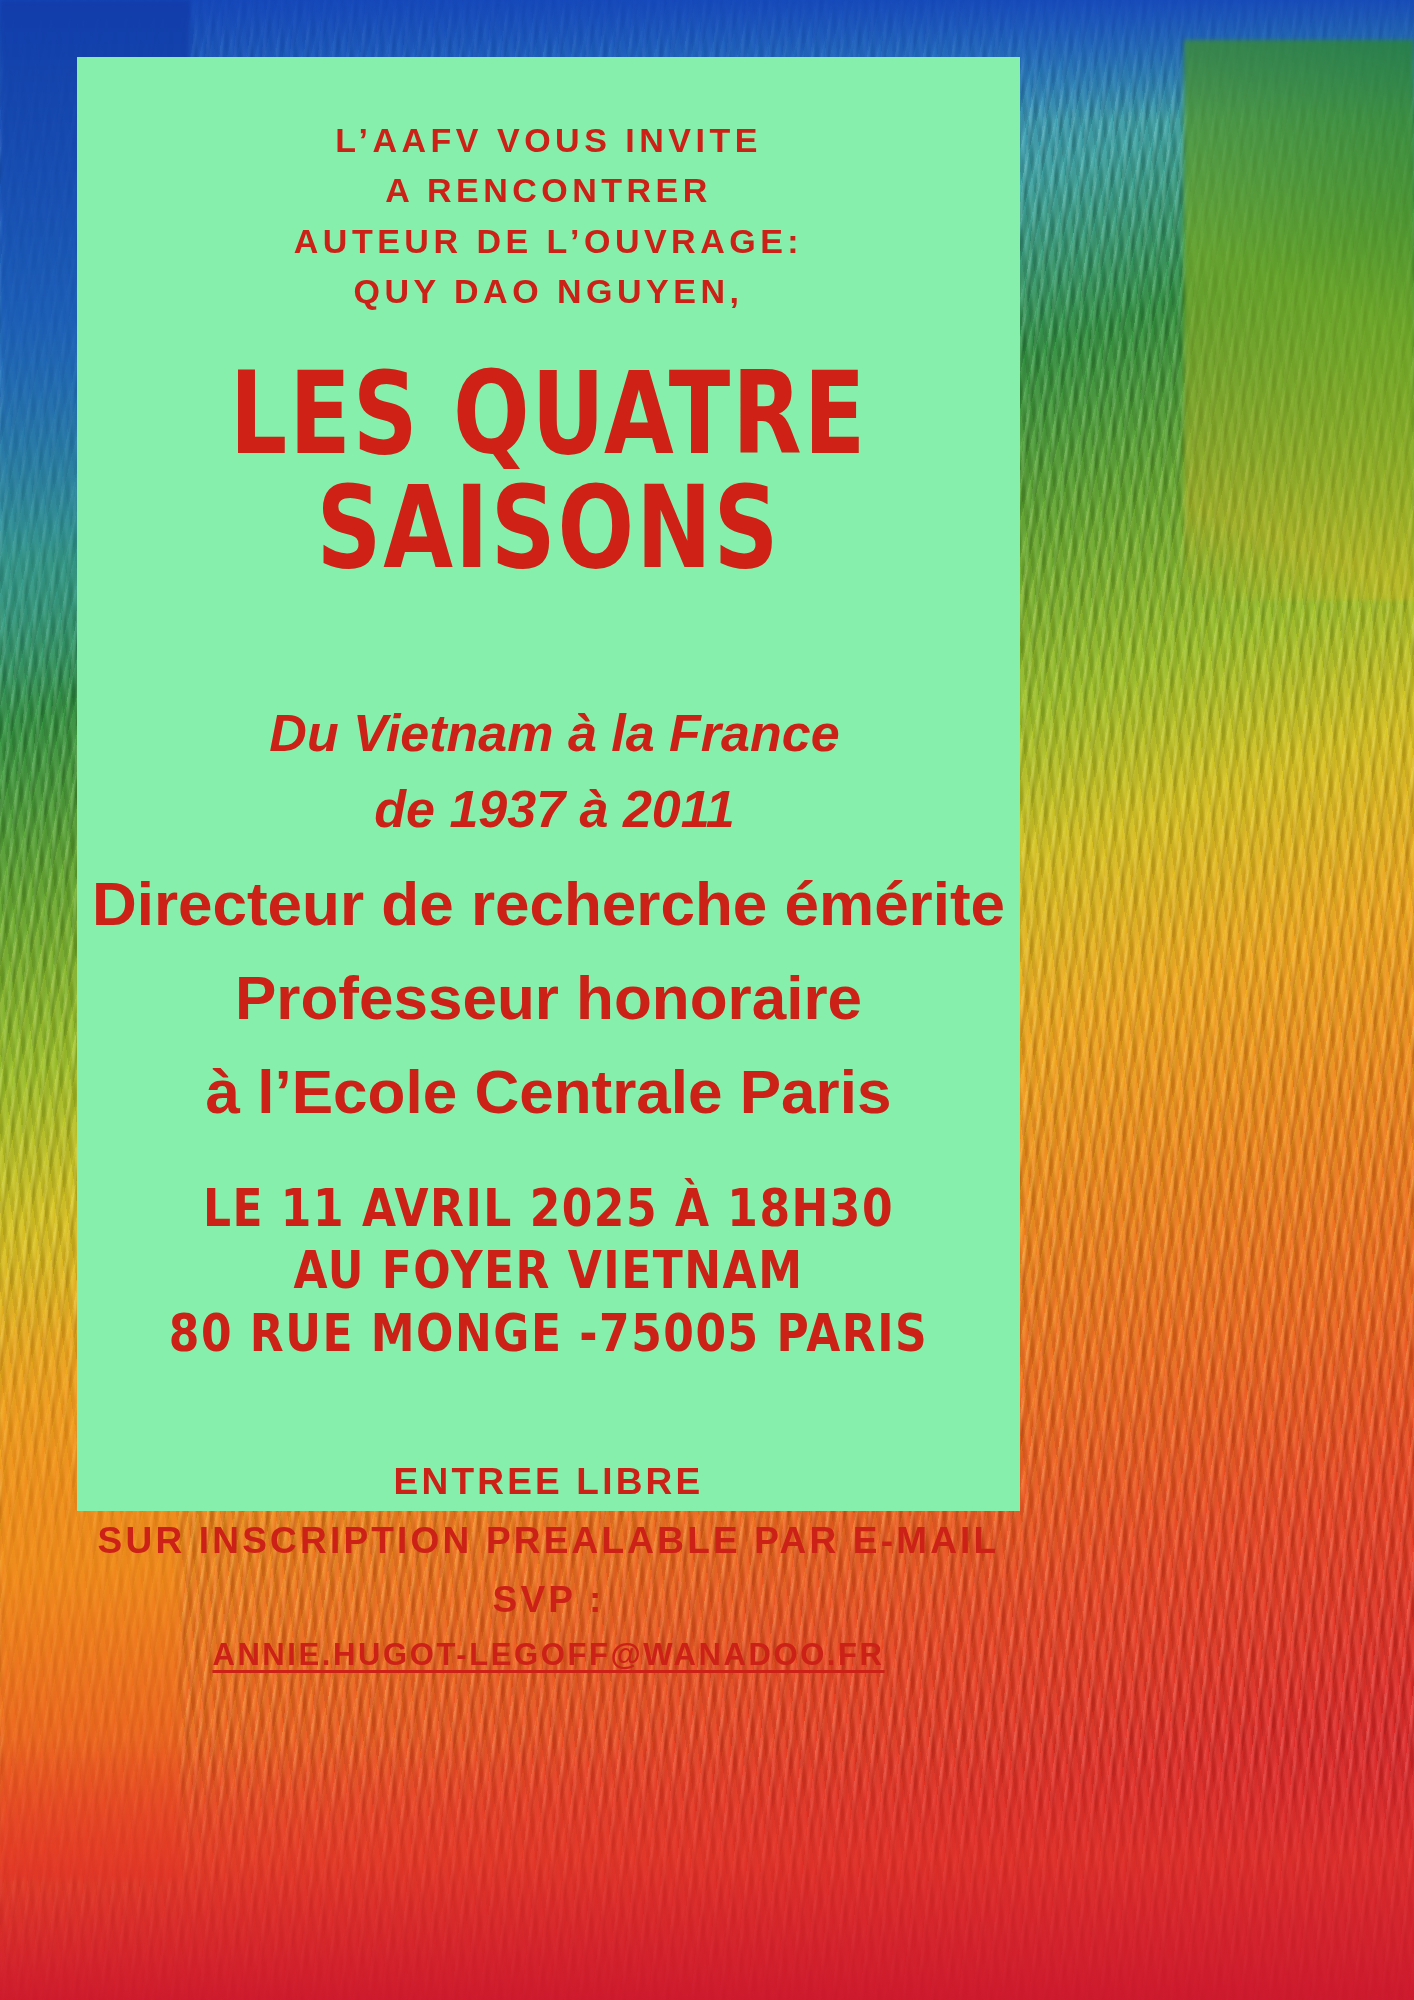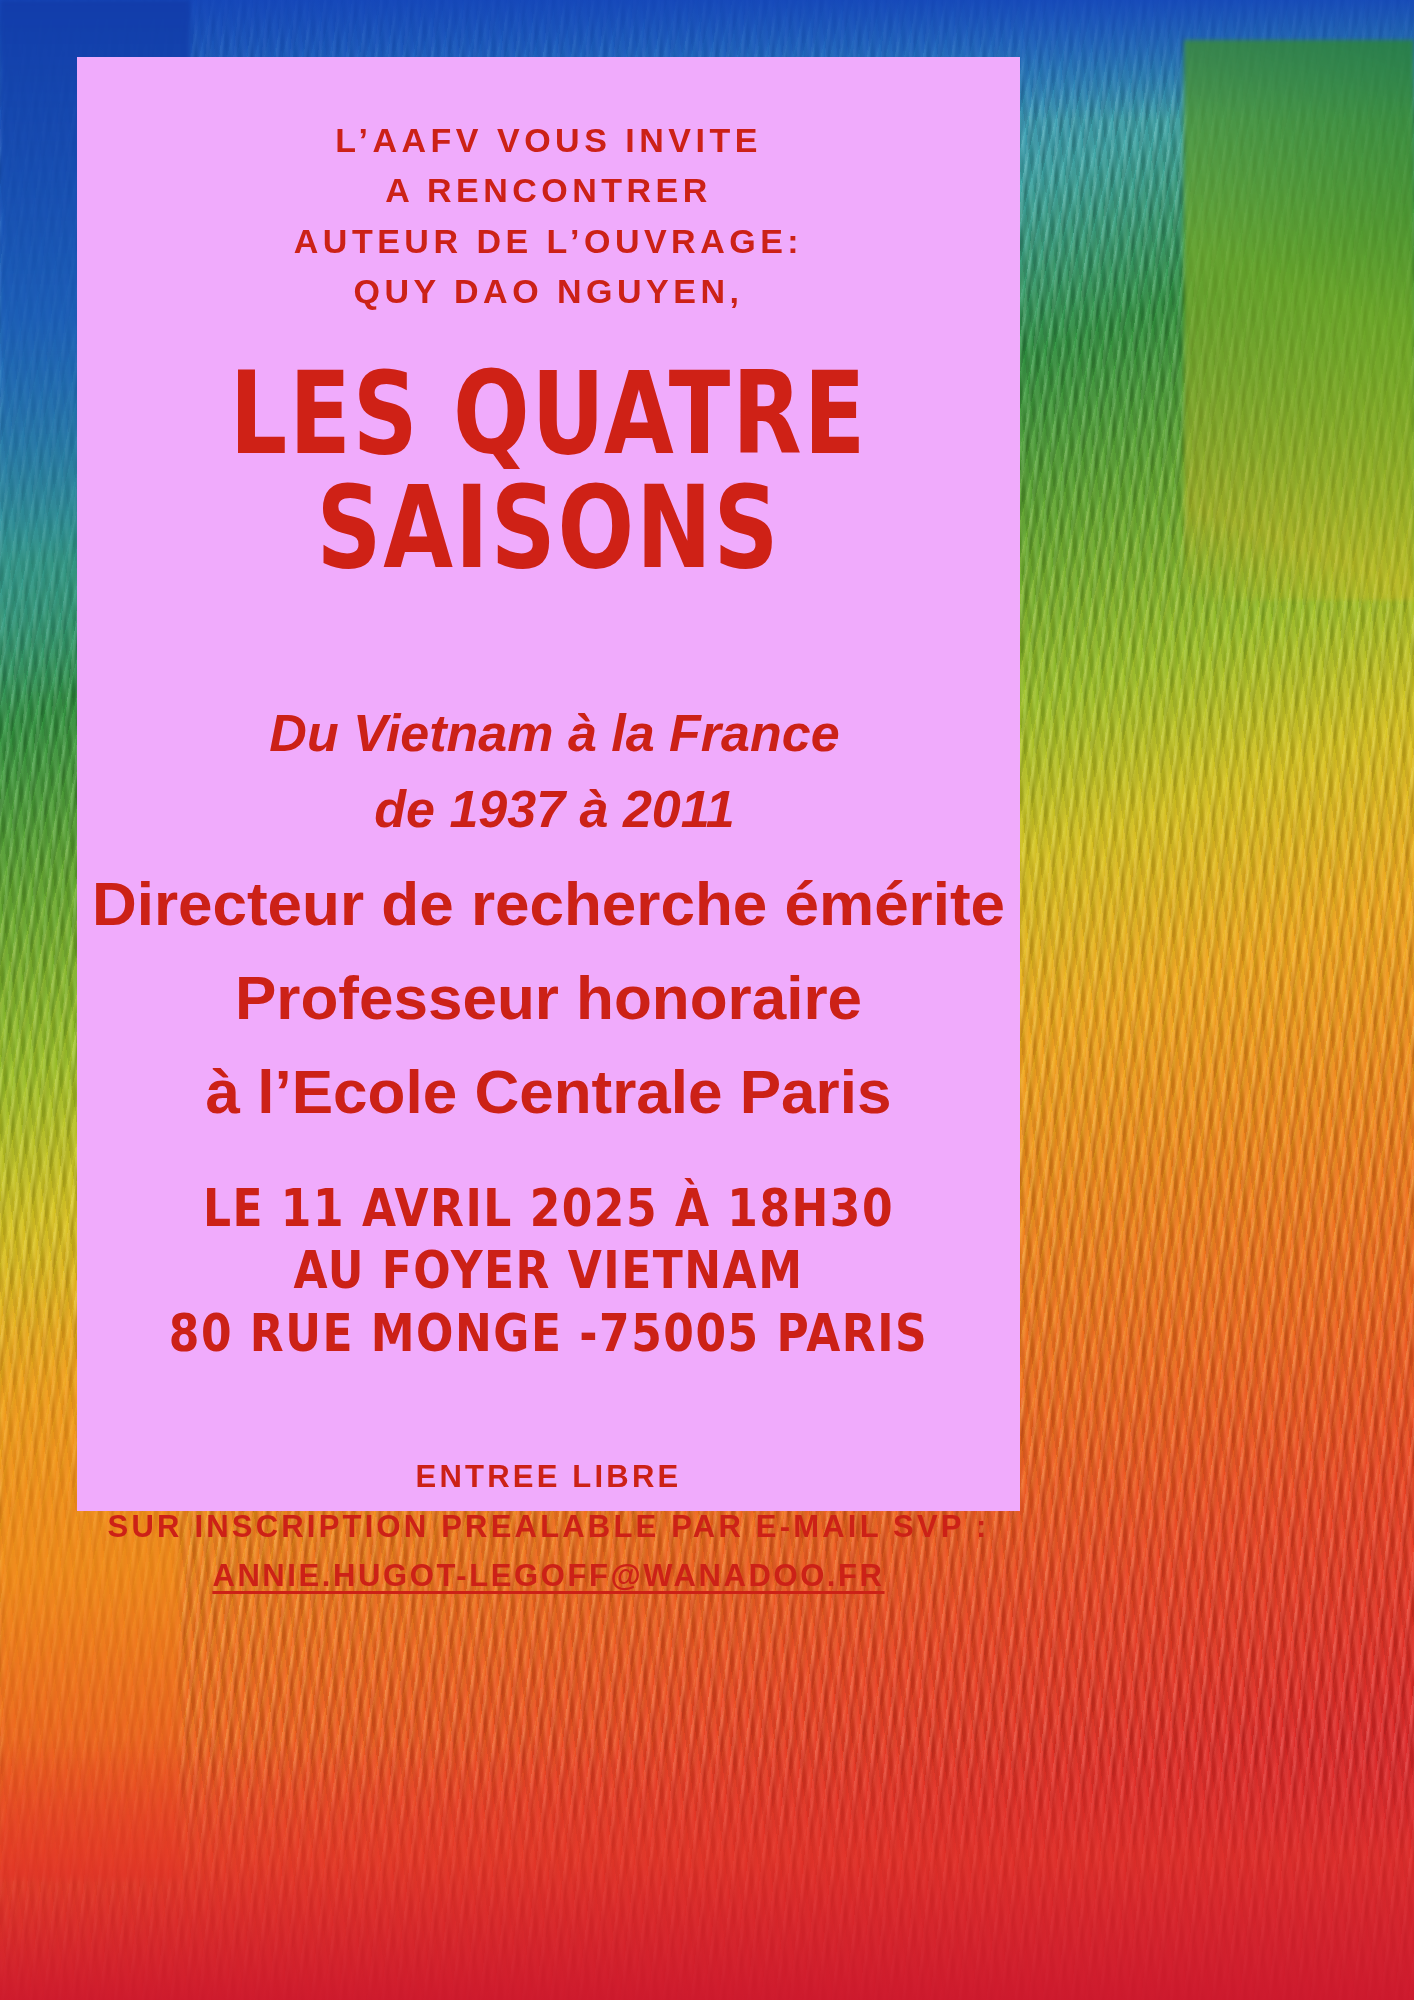--- a/index.html
+++ b/index.html
@@ -118,21 +118,21 @@
     filter: blur(3px);
   }
 
   
   .card {
     position: absolute;
     left: 77px;
     top: 57px;
     width: 943px;
     height: 1454px;
-    background: #f0abfc;
+    background: #86efac;
     box-shadow: 0 0 0 0 rgba(0,0,0,0);
   }
 
   .card-inner {
     position: relative;
     width: 100%;
     height: 100%;
     color: #cc2117;
     text-align: center;
   }
@@ -207,21 +207,21 @@
   .event-block {
     margin-top: 40px;
   }
 
   .footer-block {
     margin-top: 88px;
   }
   .footer-line {
     font-family: "Liberation Sans", sans-serif;
     font-weight: bold;
-    font-size: 31px;
+    font-size: 37px;
     letter-spacing: 3.2px;
     line-height: 1.6;
     margin: 0;
     color: #cc2117;
     text-transform: uppercase;
   }
   .footer-email {
     font-family: "Liberation Sans", sans-serif;
     font-weight: bold;
     font-size: 31px;

